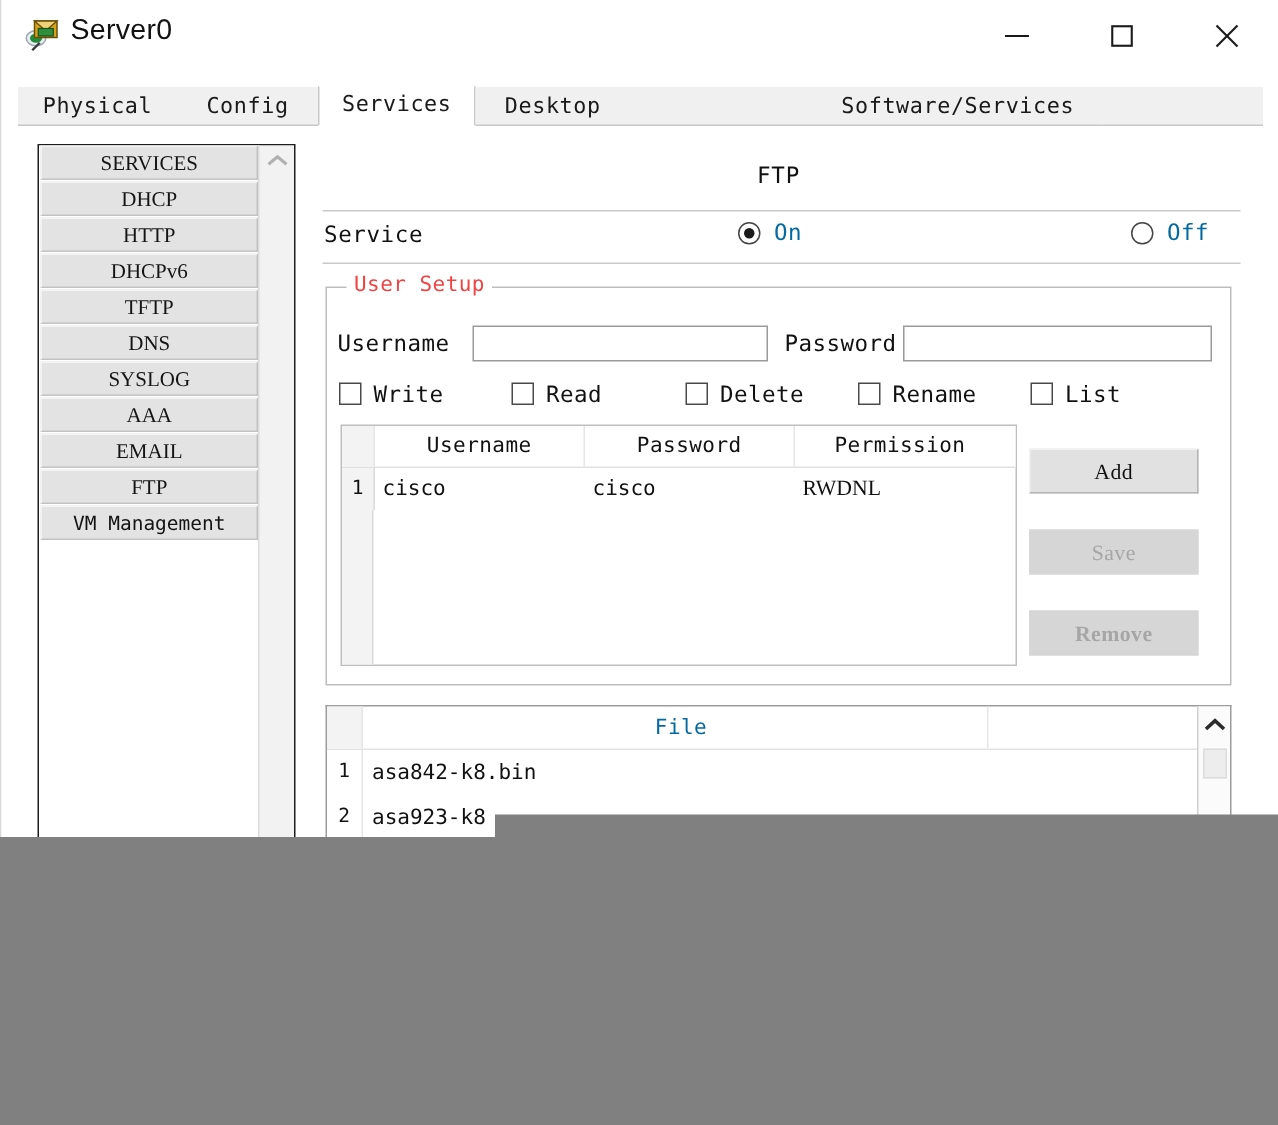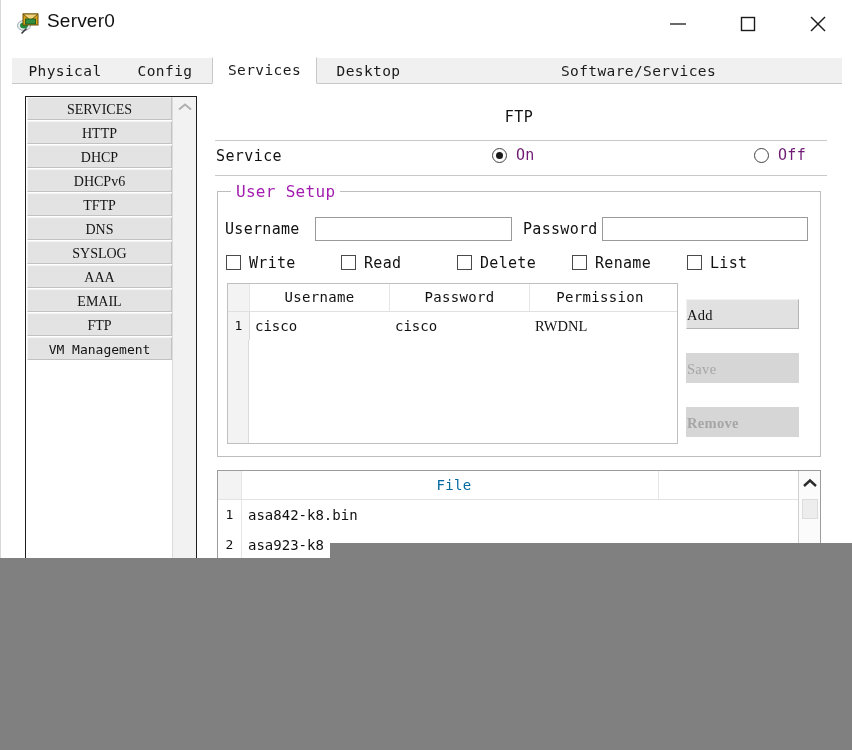--- a/index.html
+++ b/index.html
@@ -220,21 +220,21 @@
     position: absolute;
     left: 3px; top: 3px;
     width: 7px; height: 7px;
     background: #1a1a1a;
     border-radius: 50%;
   }
   .radio-label {
     position: absolute;
     left: 24px; top: 0;
     font-size: 15px;
-    color: #701a75;
+    color: #0369a1;
     white-space: nowrap;
     letter-spacing: 0.3px;
   }
   #rule-bot {
     position: absolute;
     left: 6px; top: 79px;
     width: 612px; height: 1px;
     background: #c9c9c9;
   }
 
@@ -245,22 +245,22 @@
     width: 604px;
     height: 266px;
     border: 1px solid #bdbdbd;
     box-sizing: border-box;
   }
   #usersetup-legend {
     position: absolute;
     left: 13px; top: -10px;
     background: #ffffff;
     padding: 0 5px;
-    font-size: 16px;
-    color: #a21caf;
+    font-size: 14px;
+    color: #ef4444;
     letter-spacing: 0.3px;
   }
   .field-label {
     position: absolute;
     font-size: 15px;
     color: #111111;
     letter-spacing: 0.3px;
     white-space: nowrap;
   }
   #lbl-username { left: 7px; top: 28px; }
@@ -379,21 +379,21 @@
     box-sizing: border-box;
   }
 
   
   .actbtn {
     position: absolute;
     left: 468px;
     width: 113px;
     height: 30px;
     line-height: 30px;
-    text-align: left;
+    text-align: center;
     font-size: 14.5px;
     box-sizing: border-box;
     cursor: default;
     letter-spacing: 0.3px;
     font-family: "Liberation Serif", serif;
   }
   .actbtn.enabled {
     background: #e1e1e1;
     border: 1px solid #b4b4b4;
     border-top-color: #f2f2f2;
@@ -566,22 +566,22 @@
     <div class="tab" style="left:316px;width:103px;">Desktop</div>
     <div class="tab" style="left:419px;width:122px;margin-top:26px;">Attributes</div>
     <div class="tab" style="left:541px;width:193px;">Software/Services</div>
   </div>
 
   <div id="content">
 
     <div id="sidebar-wrap">
       <div id="sidebar-list">
         <div class="svc-item">SERVICES</div>
+        <div class="svc-item">DHCP</div>
         <div class="svc-item">HTTP</div>
-        <div class="svc-item">DHCP</div>
         <div class="svc-item">DHCPv6</div>
         <div class="svc-item">TFTP</div>
         <div class="svc-item">DNS</div>
         <div class="svc-item">SYSLOG</div>
         <div class="svc-item">AAA</div>
         <div class="svc-item">EMAIL</div>
         <div class="svc-item">FTP</div>
         <div class="svc-item mono">VM Management</div>
       </div>
       <div id="sidebar-scroll">

